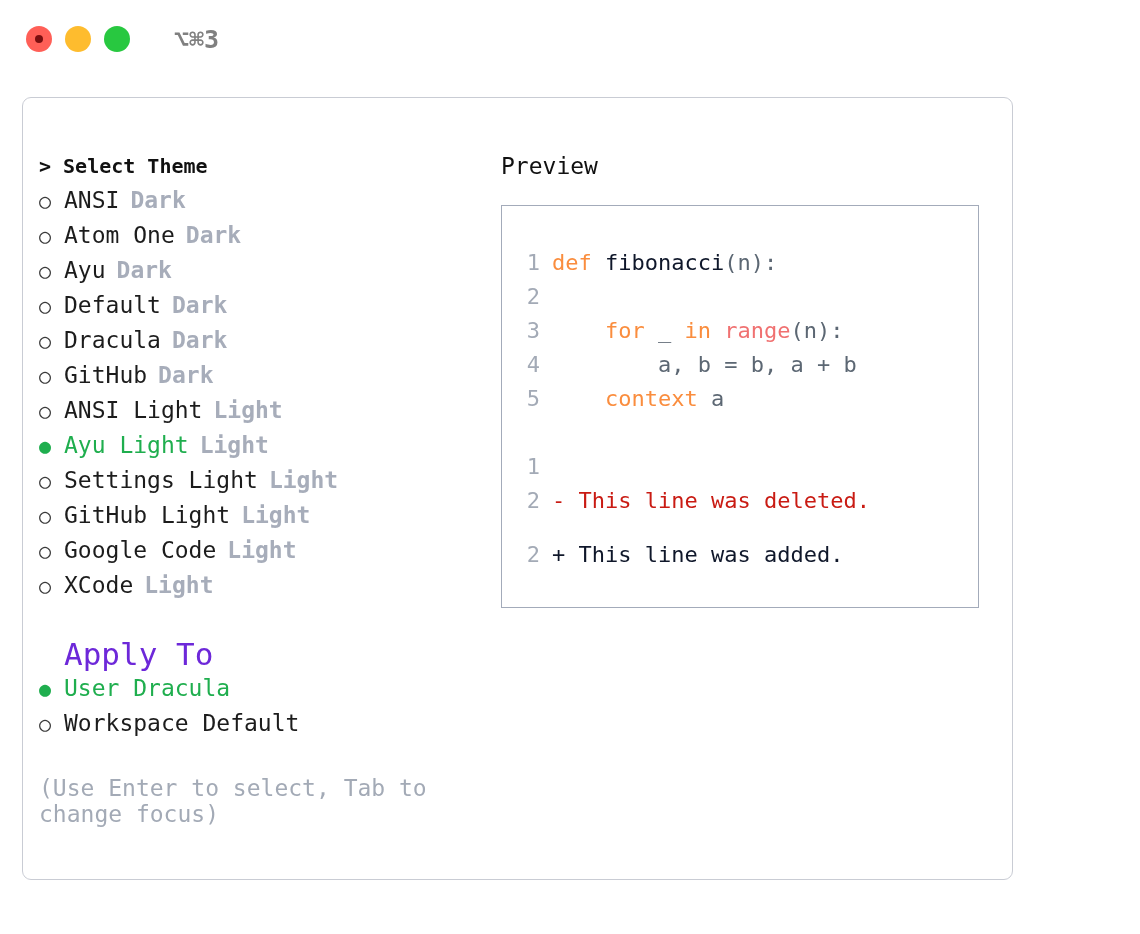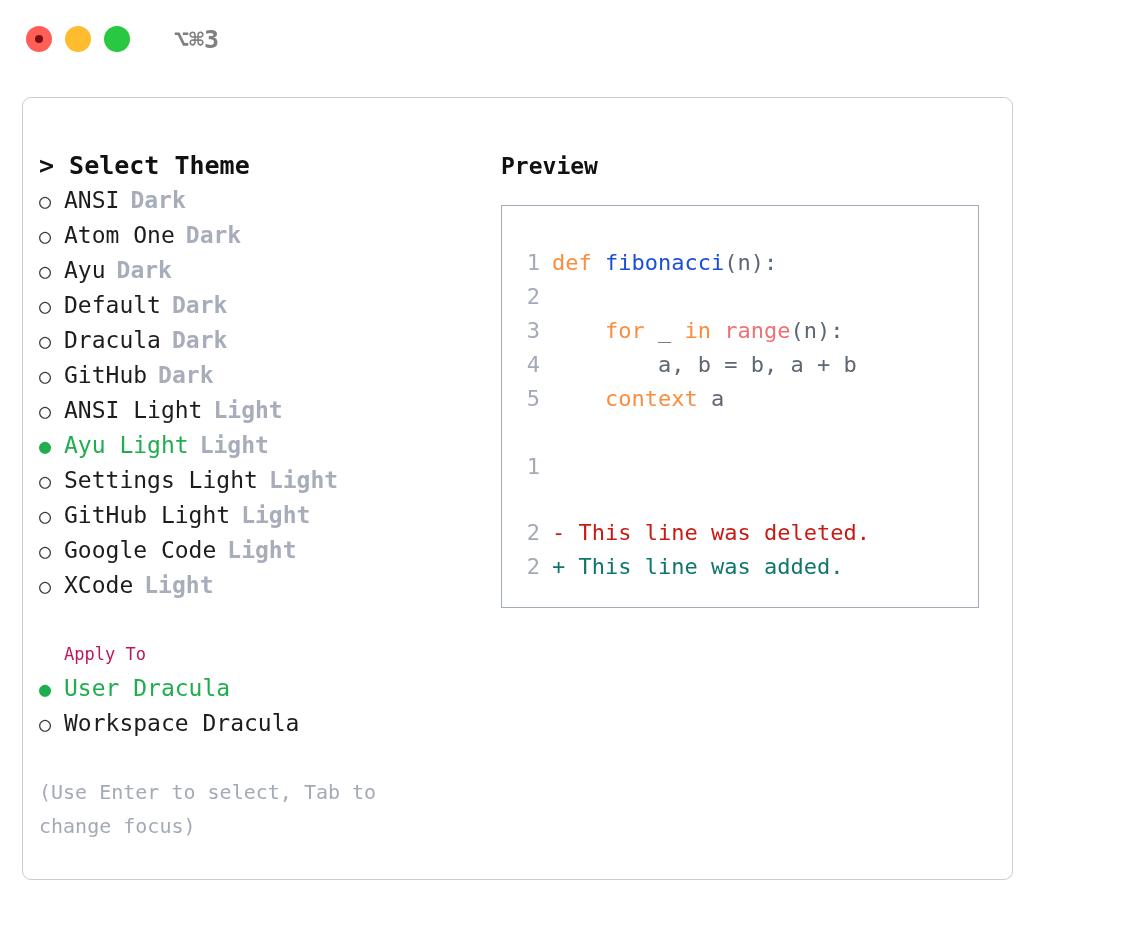--- a/index.html
+++ b/index.html
@@ -87,21 +87,21 @@
 
   
   .left-col {
     position: absolute;
     left: 16px;
     top: 51px;
     width: 440px;
   }
 
   .list-header {
-    font-size: 25px;
+    font-size: 20px;
     font-weight: bold;
     color: #111111;
     line-height: 34px;
     white-space: pre;
   }
 
   .theme-row {
     display: flex;
     align-items: baseline;
     line-height: 34px;
@@ -115,46 +115,46 @@
     font-size: 20px;
   }
   .marker.on  { color: #1fae4e; }
   .theme-name  { color: #1c1c1c; }
   .theme-name.sel { color: #1fae4e; }
   .theme-kind  { color: #a7adba; margin-left: 11px; font-weight: bold; }
 
   .section-gap { height: 34px; }
 
   .apply-header {
-    font-size: 17px;
-    color: #be185d;
+    font-size: 31px;
+    color: #6d28d9;
     line-height: 34px;
     padding-left: 25px;
     white-space: pre;
   }
 
   .hint {
     margin-top: 34px;
-    font-size: 20px;
-    line-height: 34px;
+    font-size: 23px;
+    line-height: 26px;
     color: #a3aab6;
     width: 405px;
     white-space: normal;
   }
 
   
   .right-col {
     position: absolute;
     left: 478px;
     top: 51px;
     width: 500px;
   }
   .preview-header {
     font-size: 23px;
-    font-weight: bold;
+    font-weight: normal;
     color: #111111;
     line-height: 34px;
     white-space: pre;
   }
   .preview-box {
     margin-top: 22px;
     width: 478px;
     height: 403px;
     border: 1px solid #a3abba;
     box-sizing: border-box;
@@ -173,28 +173,28 @@
     width: 30px;
     flex: 0 0 30px;
     text-align: right;
     color: #a3aab6;
     margin-right: 12px;
   }
   .code-text { color: #5c6773; }
   .blank-line { height: 34px; }
 
   .tok-kw   { color: #fa8d3e; }
-  .tok-fn   { color: #1d4ed8; }
+  .tok-fn   { color: #0f172a; }
   .tok-num  { color: #a37acc; }
   .tok-bi   { color: #f07171; }
   .tok-pl   { color: #5c6773; }
 
   .diff-ctx { color: #828c99; }
-  .diff-del { color: #c91b13; margin-top: 32px; }
-  .diff-add { color: #0f766e; }
+  .diff-del { color: #c91b13; }
+  .diff-add { color: #0f172a; margin-top: 20px; }
 </style>
 </head>
 <body>
 
 <div class="window">
 
   <div class="titlebar">
     <div class="lights">
       <span class="light red"></span>
       <span class="light yellow"></span>
@@ -222,21 +222,21 @@
             <div class="theme-row"><span class="marker">○</span><span class="theme-name">GitHub Light</span><span class="theme-kind">Light</span></div>
             <div class="theme-row"><span class="marker">○</span><span class="theme-name">Google Code</span><span class="theme-kind">Light</span></div>
             <div class="theme-row"><span class="marker">○</span><span class="theme-name">XCode</span><span class="theme-kind">Light</span></div>
           </div>
 
         <div class="section-gap"></div>
 
         <div class="apply-header">Apply To</div>
         <div id="apply-list">
             <div class="theme-row"><span class="marker on">●</span><span class="theme-name sel">User Dracula</span></div>
-            <div class="theme-row"><span class="marker">○</span><span class="theme-name">Workspace Dracula</span></div>
+            <div class="theme-row"><span class="marker">○</span><span class="theme-name">Workspace Default</span></div>
           </div>
 
         <div class="hint">(Use Enter to select, Tab to change focus)</div>
       </div>
 
       <div class="right-col">
         <div class="preview-header">Preview</div>
         <div class="preview-box">
           <div id="code-block">
               <div class="code-line"><span class="lineno">1</span><span class="code-text"><span class="tok-kw">def</span><span class="tok-pl"> </span><span class="tok-fn">fibonacci</span><span class="tok-pl">(n):</span></span></div>

